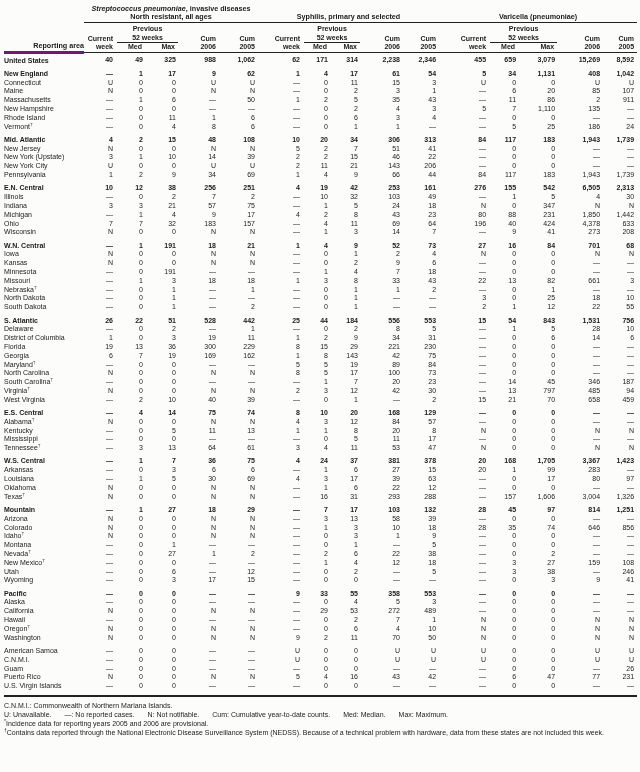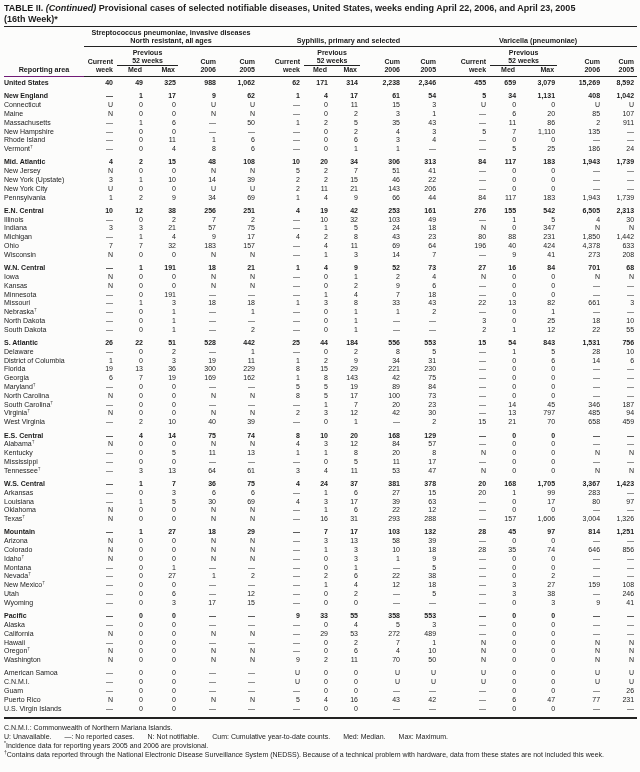--- a/index.html
+++ b/index.html
@@ -14,24 +14,24 @@
   .title{
     font-size:9px;font-weight:bold;line-height:10.5px;
     border-bottom:1.5px solid #222;padding-bottom:1.5px;
   }
   .title .i{font-style:italic;}
   
   table{border-collapse:collapse;table-layout:fixed;width:633px;margin-top:2px;}
   th,td{padding:0;font-size:7px;}
   thead th{font-weight:bold;vertical-align:bottom;line-height:8.2px;}
   th.gh{border-bottom:1px solid #222;text-align:center;padding-bottom:1px;font-size:7.2px;}
-  th.gh .i{}
+  th.gh .i{font-style:italic;}
   th.spacer{border:none;}
   th.reporting{
-    text-align:center;vertical-align:bottom;border-bottom:1px solid #701a75;
+    text-align:right;vertical-align:bottom;border-bottom:3px solid #701a75;
     font-size:7.2px;padding-bottom:1px;
   }
   th.cw,th.cum{
     text-align:right;padding-right:3px;border-bottom:1px solid #222;
     vertical-align:bottom;padding-bottom:1px;padding-top:2px;
   }
   th.prev{text-align:center;vertical-align:bottom;padding-top:2px;}
   th.prev .prev2{border-bottom:1px solid #222;margin:0 1px;}
   tr.mm th{border-bottom:1px solid #222;text-align:right;padding-right:4px;padding-bottom:1px;}
   
@@ -46,26 +46,20 @@
   .rule-heavy{border-top:2px solid #222;margin-top:4px;}
   .footnotes{font-size:7px;line-height:9px;padding-top:4px;}
   .footnotes .legend span{margin-right:13px;}
   .fn{padding-left:6px;text-indent:-6px;}
 </style>
 </head>
 <body>
 
 <div class="page">
 
-  <div class="title">
-    <span>TABLE II.</span>
-    <span class="i">(Continued)</span>
-    <span>Provisional cases of selected notifiable diseases, United States, weeks ending April 22, 2006, and April 23, 2005</span>
-    <div>(16th Week)*</div>
-  </div>
 
   <table>
     <colgroup>
       <col style="width:80px">
         <col style="width:32px">
         <col style="width:30px">
         <col style="width:33px">
         <col style="width:40px">
         <col style="width:39px">
       <col style="width:45px">

